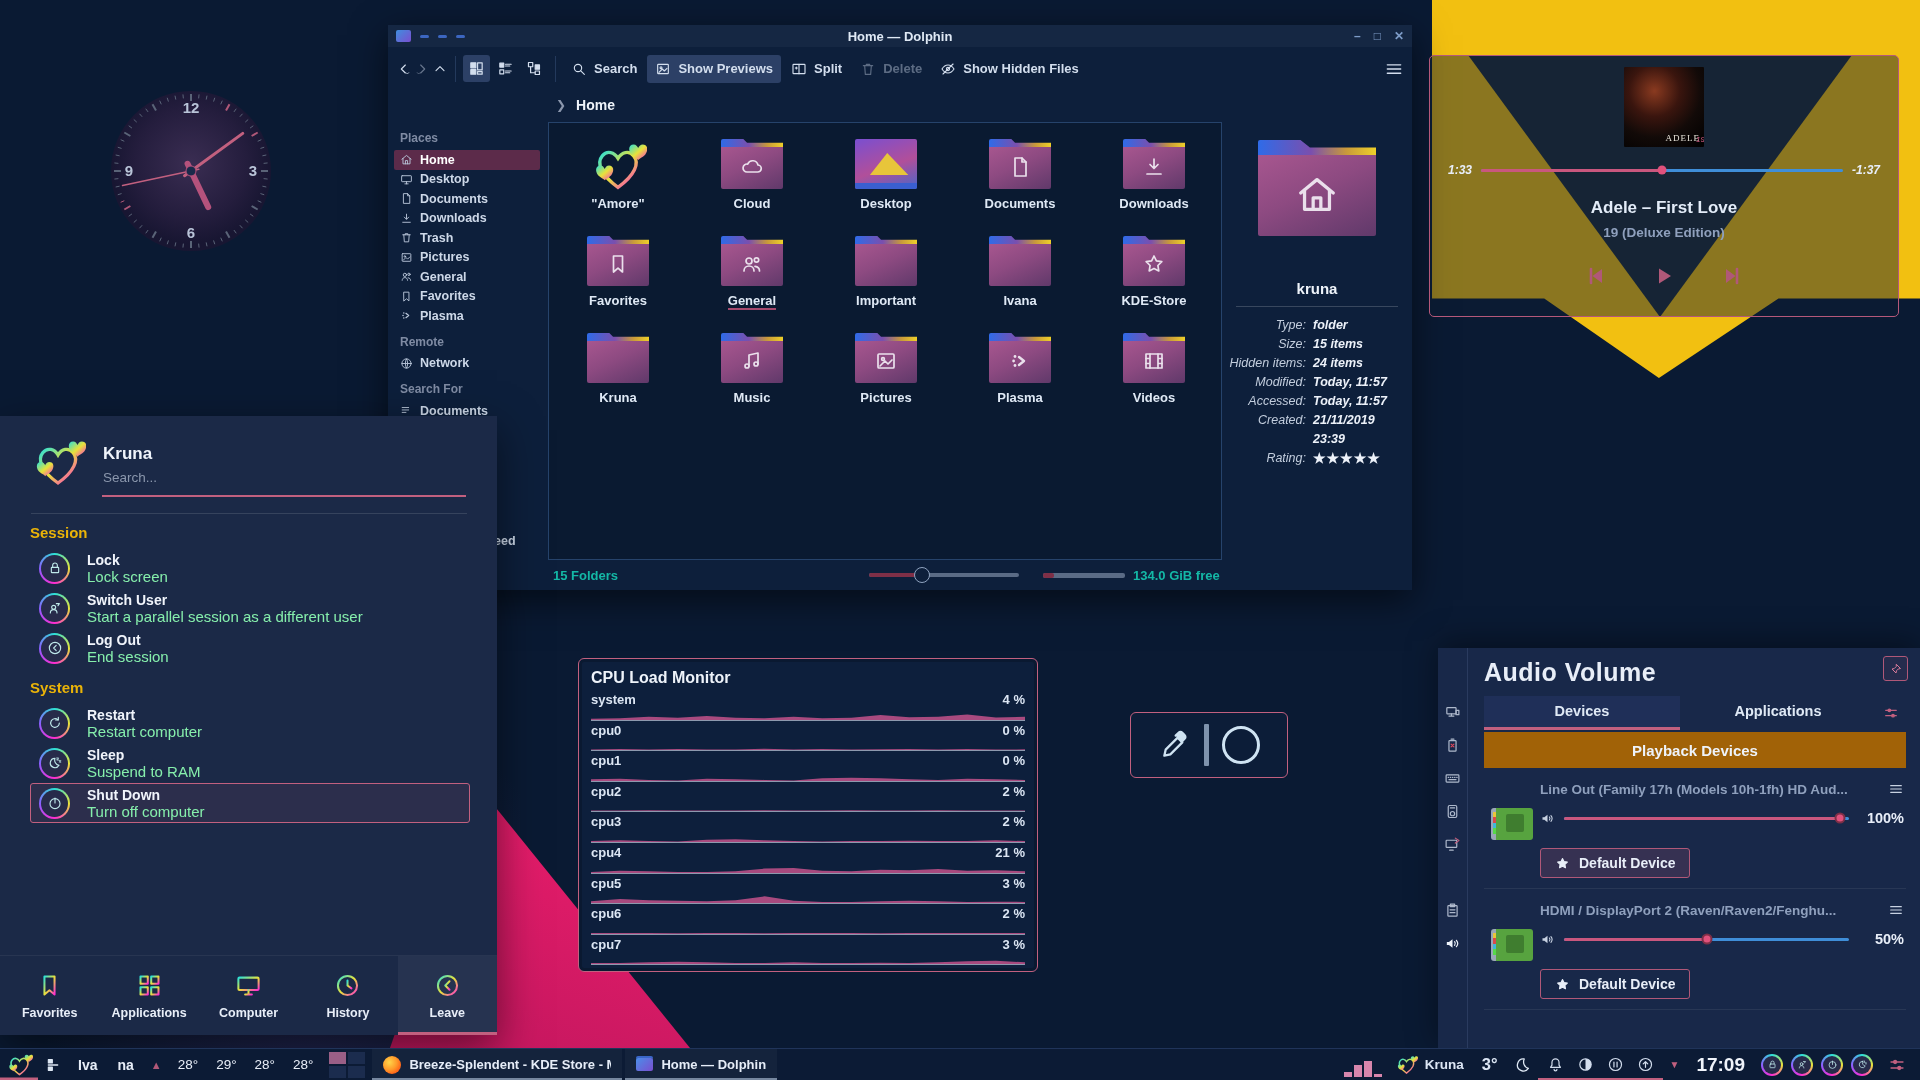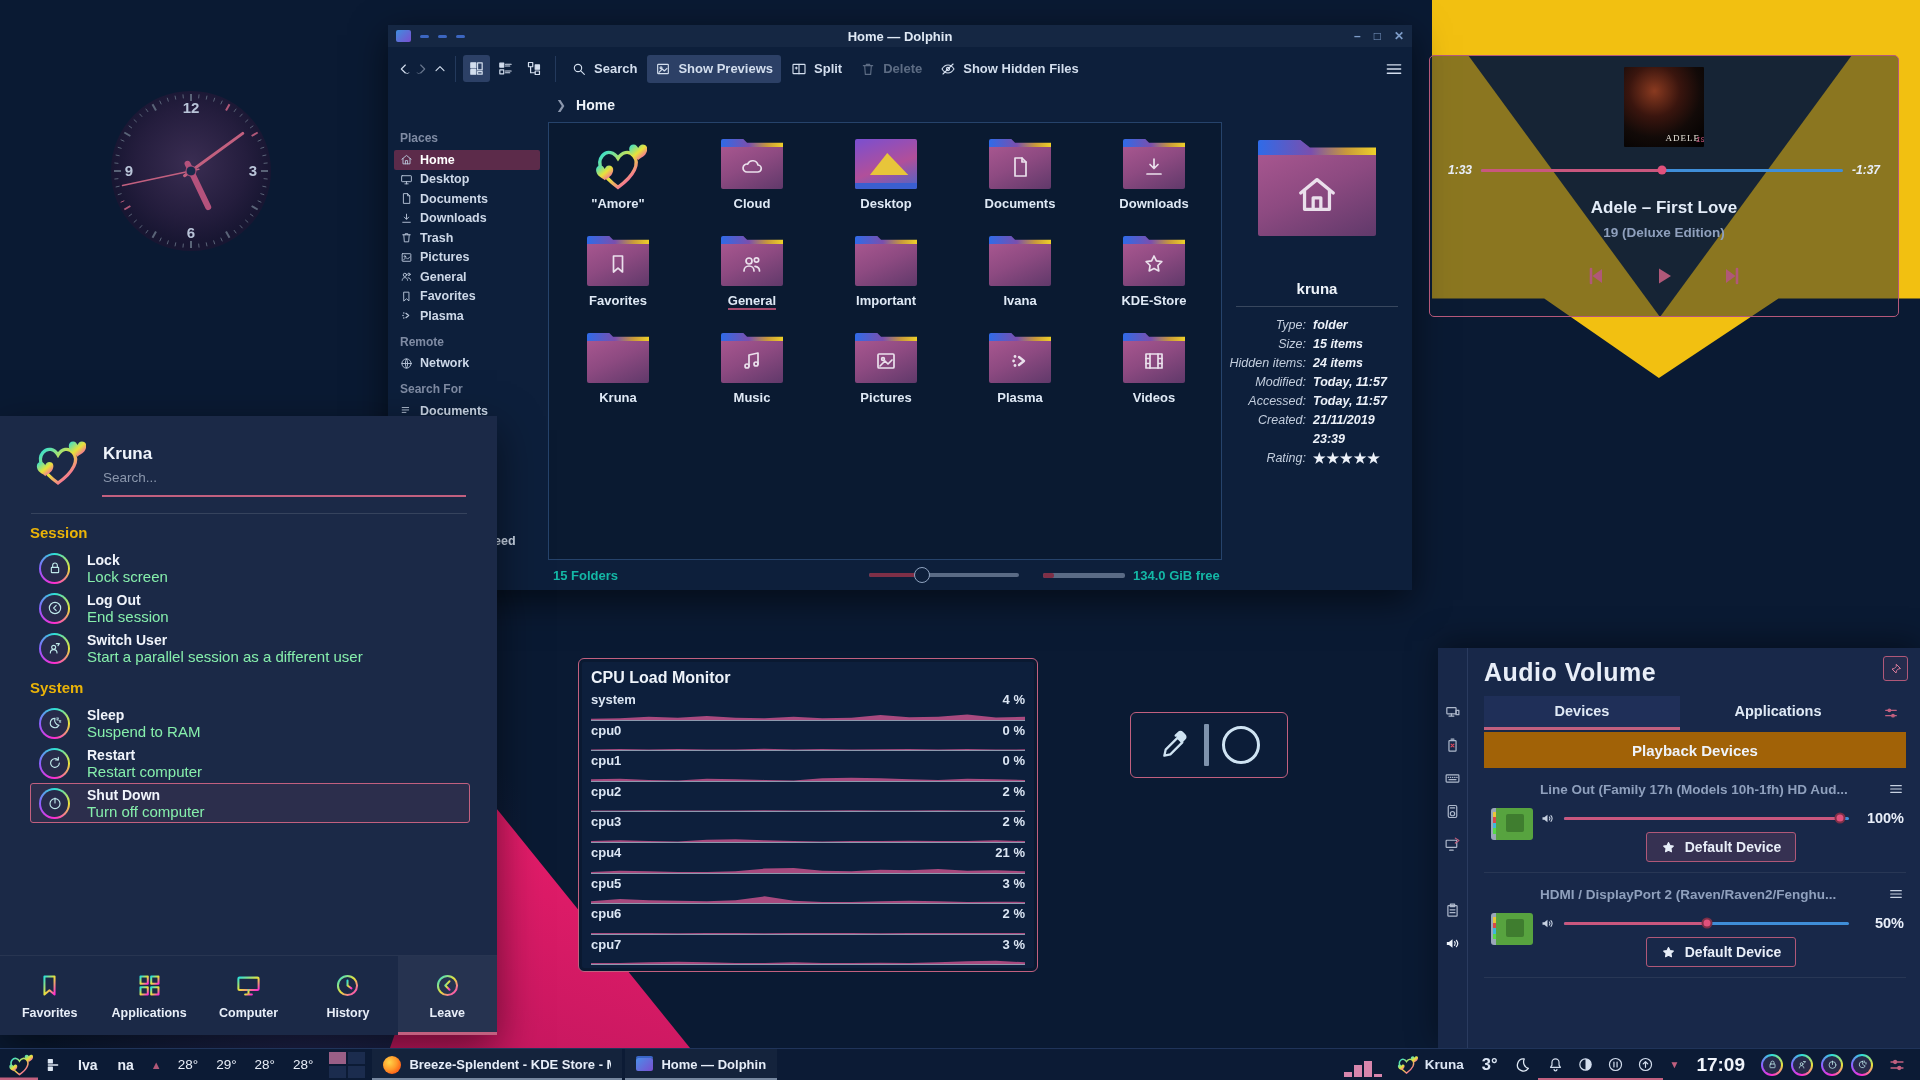--- a/index.html
+++ b/index.html
@@ -174,21 +174,21 @@
   .dname{display:flex;justify-content:space-between;align-items:center;color:#8fa0bd;font-size:13.5px;font-weight:bold;gap:8px}
   .dname .nm{white-space:nowrap;overflow:hidden;max-width:330px}
   .dname .hb{color:#c8d2e2}.dname .hb svg{width:16px;height:16px}
   .drow{display:flex;align-items:center;gap:9px;margin-top:13px;color:#c8d2e2}
   .drow .spk svg{width:15px;height:15px}
   .vtrack{flex:1;height:3px;background:#3f8ed8;border-radius:2px;position:relative}
   .vfill{position:absolute;left:0;top:0;bottom:0;background:#c9577e;border-radius:2px}
   .vknob{position:absolute;top:50%;transform:translate(-50%,-50%);width:11px;height:11px;border-radius:50%;
     background:#e0517c;border:2px solid #7e2f47}
   .vpct{width:46px;text-align:right;font-size:14.5px;font-weight:bold;color:#e8eef8}
-  .dbtnrow{display:flex;justify-content:center;margin-top:6px;padding-right:2px}
+  .dbtnrow{display:flex;justify-content:flex-start;margin-top:22px;padding-right:2px}
   .defbtn{display:flex;align-items:center;gap:9px;border:1px solid #b05878;border-radius:3px;padding:6px 14px;
     font-size:14px;font-weight:bold;color:#e8eef8}
   .defbtn svg{width:15px;height:15px}
   .defbtn.on{background:rgba(194,96,127,.18)}
 
   
   #taskbar{left:0;top:1048px;width:1920px;height:32px;background:#0c1b35;border-top:1px solid #20345a;
     display:flex;align-items:center;z-index:10}
   .t-launcher{width:38px;height:100%;display:flex;align-items:center;justify-content:center;box-shadow:inset 0 -2.5px 0 #c2607f}
   .t-launcher svg{width:27px;height:25px}
@@ -859,72 +859,72 @@
         </span>
         <span class="mtxt">
           <div class="t1">Lock</div>
           <div class="t2">Lock screen</div>
         </span>
       </div>
       <div class="mitem">
         <span class="gradring ring30">
           <span class="gi">
             <svg viewBox="0 0 24 24" fill="none" stroke="currentColor" stroke-width="1.7" stroke-linecap="round" stroke-linejoin="round">
+              <circle cx="10" cy="11" r="3"></circle>
+              <path d="M5 19.5c0-3 2.2-5 5-5s5 2 5 5"></path>
+              <path d="M14 5.5h4.5l-2 3"></path>
+            </svg>
+          </span>
+        </span>
+        <span class="mtxt">
+          <div class="t1">Switch User</div>
+          <div class="t2">Start a parallel session as a different user</div>
+        </span>
+      </div>
+      <div class="mitem">
+        <span class="gradring ring30">
+          <span class="gi">
+            <svg viewBox="0 0 24 24" fill="none" stroke="currentColor" stroke-width="1.7" stroke-linecap="round" stroke-linejoin="round">
               <circle cx="12" cy="12" r="8.5"></circle>
               <path d="M13.8 8.2 10 12l3.8 3.8"></path>
             </svg>
           </span>
         </span>
         <span class="mtxt">
           <div class="t1">Log Out</div>
           <div class="t2">End session</div>
-        </span>
-      </div>
-      <div class="mitem">
-        <span class="gradring ring30">
-          <span class="gi">
-            <svg viewBox="0 0 24 24" fill="none" stroke="currentColor" stroke-width="1.7" stroke-linecap="round" stroke-linejoin="round">
-              <circle cx="10" cy="11" r="3"></circle>
-              <path d="M5 19.5c0-3 2.2-5 5-5s5 2 5 5"></path>
-              <path d="M14 5.5h4.5l-2 3"></path>
-            </svg>
-          </span>
-        </span>
-        <span class="mtxt">
-          <div class="t1">Switch User</div>
-          <div class="t2">Start a parallel session as a different user</div>
         </span>
       </div>
       <div class="sec-h">System</div>
       <div class="mitem">
         <span class="gradring ring30">
           <span class="gi">
             <svg viewBox="0 0 24 24" fill="none" stroke="currentColor" stroke-width="1.7" stroke-linecap="round" stroke-linejoin="round">
+              <path d="M18.5 12a6.5 6.5 0 1 1-2-4.7"></path>
+              <path d="M17 3.5v4h-4"></path>
+            </svg>
+          </span>
+        </span>
+        <span class="mtxt">
+          <div class="t1">Restart</div>
+          <div class="t2">Restart computer</div>
+        </span>
+      </div>
+      <div class="mitem">
+        <span class="gradring ring30">
+          <span class="gi">
+            <svg viewBox="0 0 24 24" fill="none" stroke="currentColor" stroke-width="1.7" stroke-linecap="round" stroke-linejoin="round">
               <path d="M12 5a7 7 0 1 0 6 10.5A8 8 0 0 1 12 5z"></path>
               <path d="M14.5 4.5h3l-3 3h3M18.5 8.5h2.2l-2.2 2.2h2.2" stroke-width="1.3"></path>
             </svg>
           </span>
         </span>
         <span class="mtxt">
           <div class="t1">Sleep</div>
           <div class="t2">Suspend to RAM</div>
-        </span>
-      </div>
-      <div class="mitem">
-        <span class="gradring ring30">
-          <span class="gi">
-            <svg viewBox="0 0 24 24" fill="none" stroke="currentColor" stroke-width="1.7" stroke-linecap="round" stroke-linejoin="round">
-              <path d="M18.5 12a6.5 6.5 0 1 1-2-4.7"></path>
-              <path d="M17 3.5v4h-4"></path>
-            </svg>
-          </span>
-        </span>
-        <span class="mtxt">
-          <div class="t1">Restart</div>
-          <div class="t2">Restart computer</div>
         </span>
       </div>
       <div class="mitem sel">
         <span class="gradring ring30">
           <span class="gi">
             <svg viewBox="0 0 24 24" fill="none" stroke="currentColor" stroke-width="1.7" stroke-linecap="round" stroke-linejoin="round">
               <circle cx="12" cy="13" r="7.5"></circle>
               <path d="M12 4.5V12"></path>
             </svg>
           </span>

